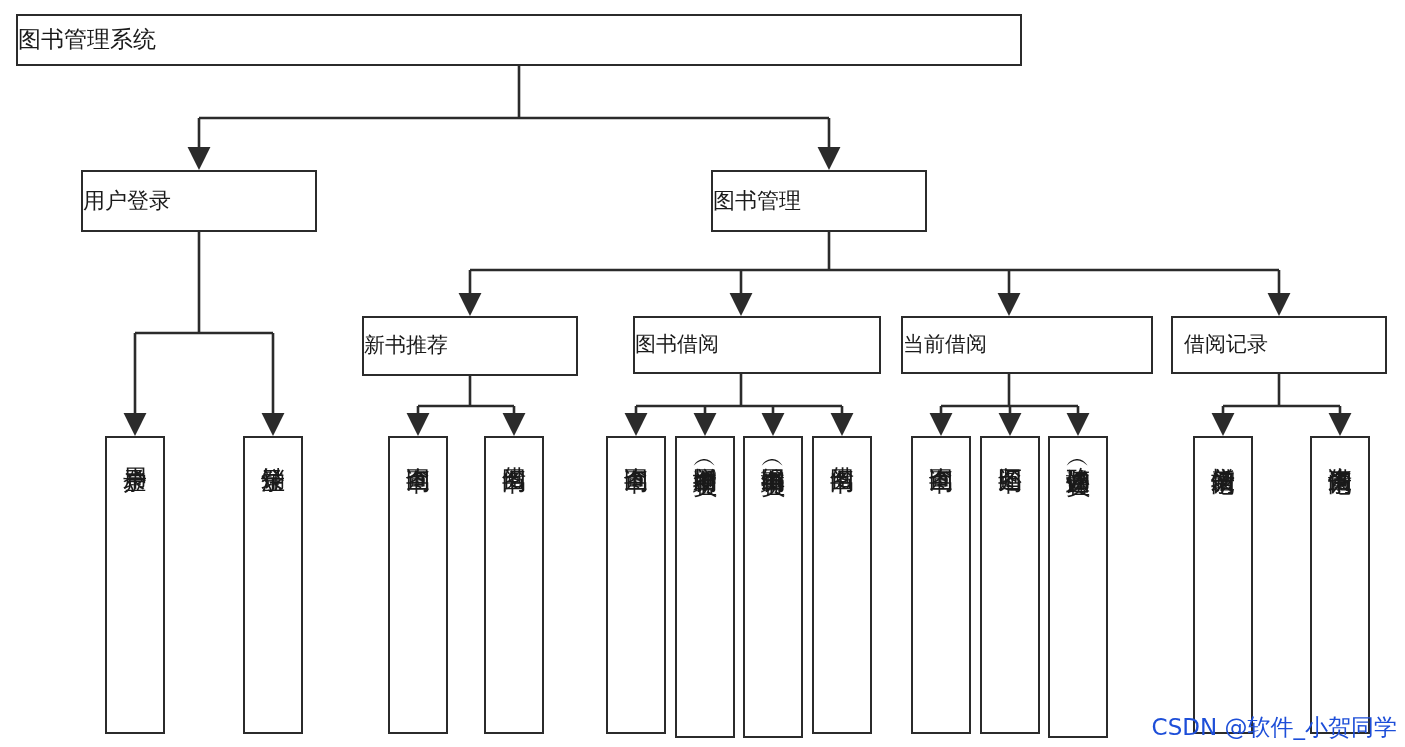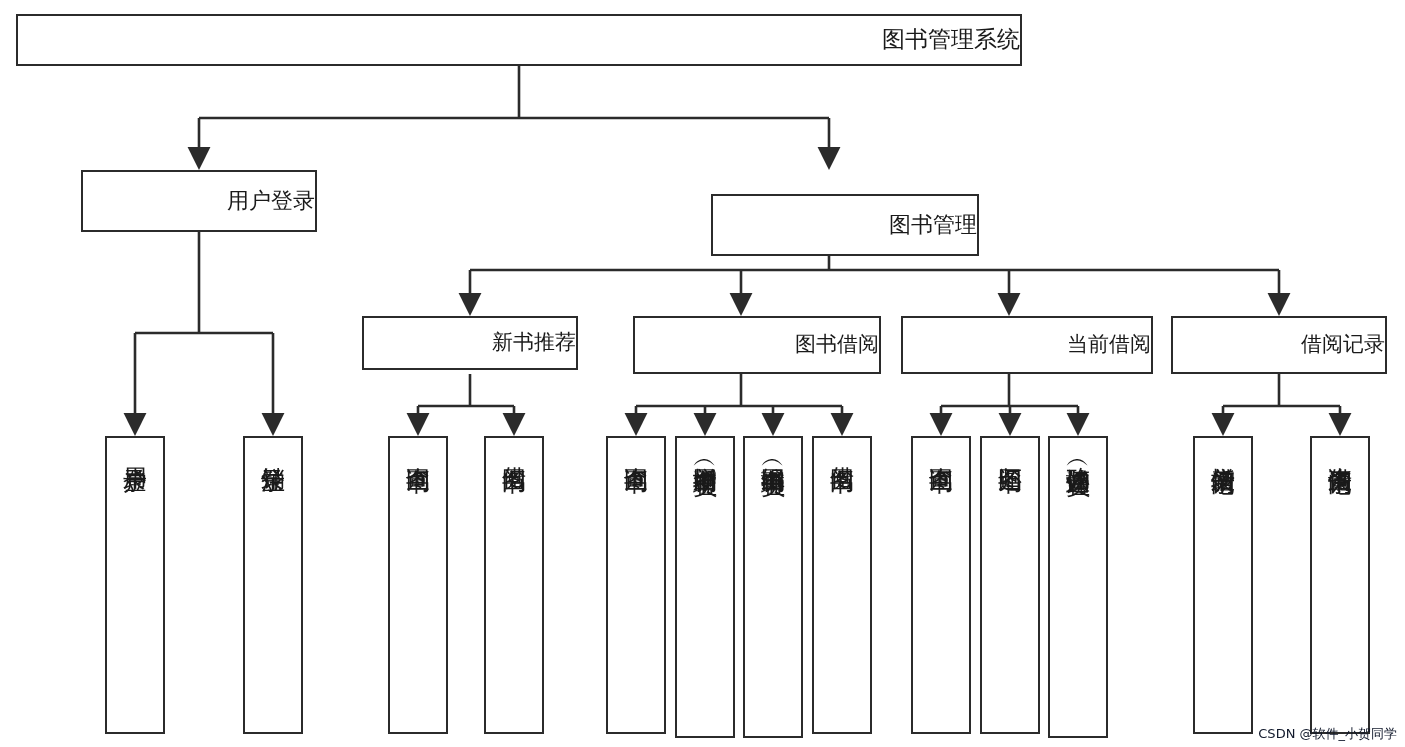--- a/index.html
+++ b/index.html
@@ -25,21 +25,21 @@
     width: 1405px;
     height: 747px;
   }
   .nodebox {
     position: absolute;
     box-sizing: border-box;
     border: 2px solid #2b2b2b;
     background: #ffffff;
     display: flex;
     align-items: center;
-    justify-content: flex-end;
+    justify-content: flex-start;
     overflow: hidden;
   }
   .nodebox .label {
     color: #1a1a1a;
     line-height: 1.02;
     white-space: nowrap;
     text-align: center;
   }
   .level0 .label { font-size: 23px; }
   .level1 .label { font-size: 22px; }
@@ -53,22 +53,22 @@
   }
   .leaf {
     align-items: flex-start;
     justify-content: center;
     padding-top: 10px;
   }
   .watermark {
     position: absolute;
     right: 8px;
     bottom: 4px;
-    font-size: 13px;
-    color: #0f172a;
+    font-size: 23px;
+    color: #1d4ed8;
     white-space: nowrap;
     pointer-events: none;
   }
 </style>
 </head>
 <body>
 
 <div id="diagram-root">
 
   <svg class="canvas" viewBox="0 0 1405 747">
@@ -121,34 +121,34 @@
     </g>
   </svg>
 
   <div class="nodebox level0" style="left:16px; top:14px; width:1006px; height:52px;">
     <span class="label">图书管理系统</span>
   </div>
 
   <div class="nodebox level1" style="left:81px; top:170px; width:236px; height:62px;">
     <span class="label">用户登录</span>
   </div>
-  <div class="nodebox level1" style="left:711px; top:170px; width:268px; height:62px;margin-top:24px;">
+  <div class="nodebox level1" style="left:711px; top:170px; width:216px; height:62px;">
     <span class="label">图书管理</span>
   </div>
 
-  <div class="nodebox level2" style="left:362px; top:316px; width:216px; height:54px;">
+  <div class="nodebox level2" style="left:362px; top:316px; width:216px; height:60px;">
     <span class="label">新书推荐</span>
   </div>
   <div class="nodebox level2" style="left:633px; top:316px; width:248px; height:58px;">
     <span class="label">图书借阅</span>
   </div>
   <div class="nodebox level2" style="left:901px; top:316px; width:252px; height:58px;">
     <span class="label">当前借阅</span>
   </div>
-  <div class="nodebox level2" style="left:1171px; top:316px; width:216px; height:58px;">
+  <div class="nodebox level2" style="left:1171px; top:316px; width:216px; height:58px;padding-left:11px;">
     <span class="label">借阅记录</span>
   </div>
 
   <div class="nodebox leaf" style="left:105px; top:436px; width:60px; height:298px;">
     <span class="label">用户登录</span>
   </div>
   <div class="nodebox leaf" style="left:243px; top:436px; width:60px; height:298px;">
     <span class="label">注销登录</span>
   </div>
 

